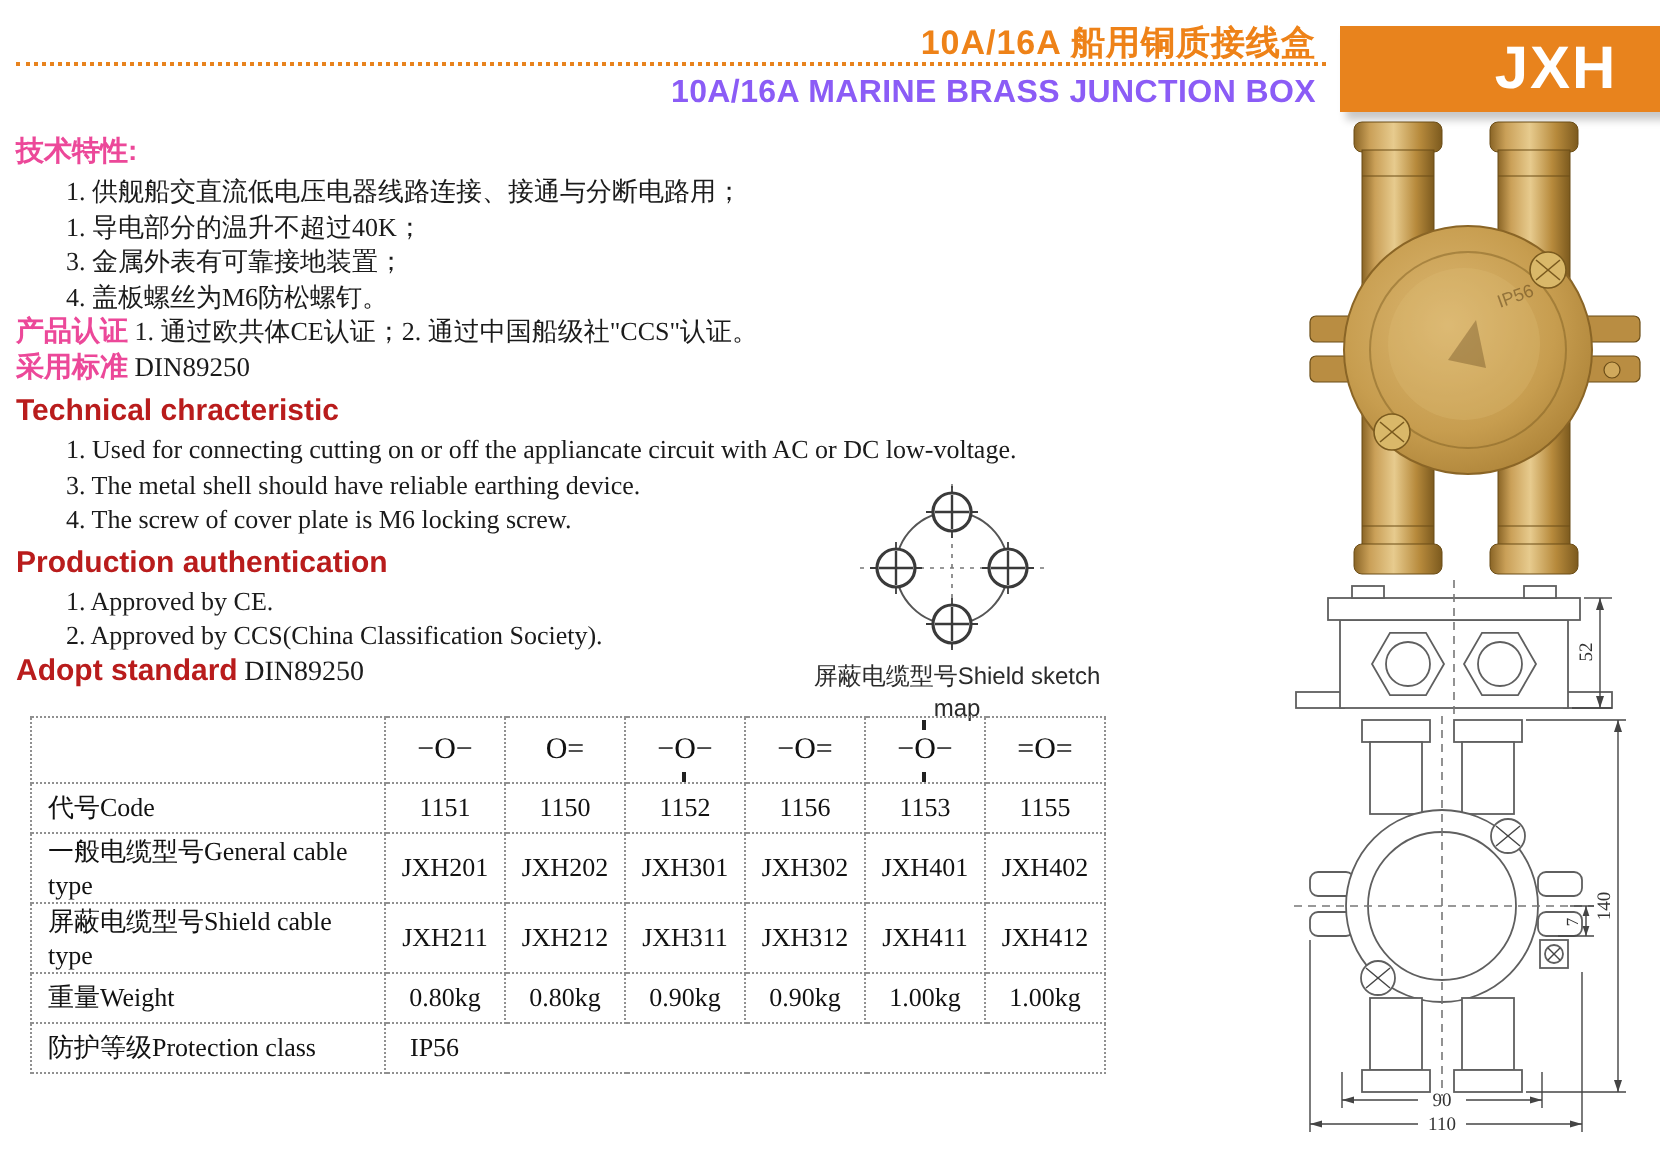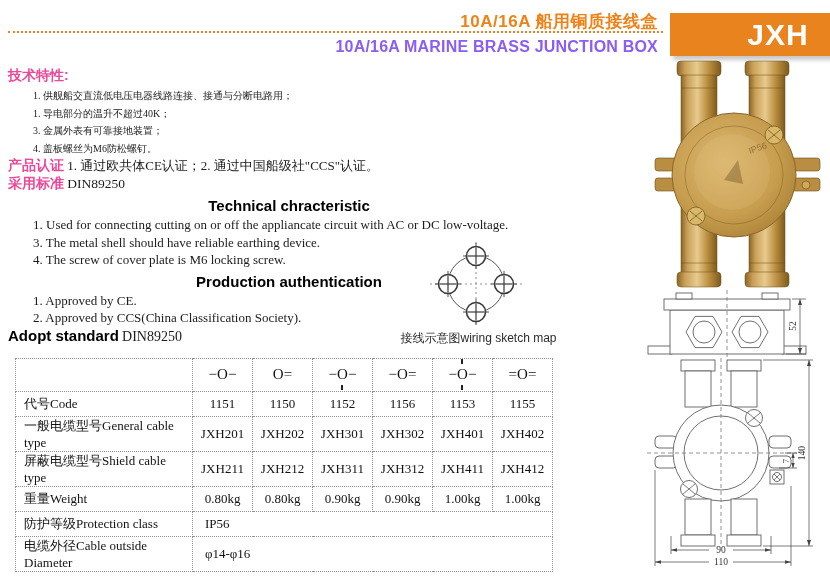--- a/index.html
+++ b/index.html
@@ -17,25 +17,25 @@
                background:#e8831d;color:#fff;display:flex;align-items:center;justify-content:center;
                font:bold 30px "Liberation Sans","DejaVu Sans",sans-serif;letter-spacing:1px;
                box-shadow:3px 4px 4px rgba(0,0,0,.22);padding-left:29px;}
 
   
   .content{position:absolute;top:64px;left:8px;width:562px;}
   .zh-heading{color:#ec4899;font:bold 14px "Liberation Sans","DejaVu Sans",sans-serif;
               padding:3px 0 2px 0;}
   .zh-heading.inline{display:inline;padding:0;}
   .item{white-space:nowrap;}
-  .item.zh{font-size:10px;line-height:17.5px;padding-left:25px;}
+  .item.zh{font-size:13px;line-height:17.5px;padding-left:25px;}
   .inline-line{font-size:13px;line-height:18px;}
   .std-val{font-size:13.5px;}
-  .en-heading{color:#000000;font:bold 15px "Liberation Sans","DejaVu Sans",sans-serif;
-              padding:4px 0 2px 0;text-align:center;}
+  .en-heading{color:#b91c1c;font:bold 15px "Liberation Sans","DejaVu Sans",sans-serif;
+              padding:4px 0 2px 0;}
   .en-heading.inline{display:inline;padding:0;}
   .item.en{font-size:13px;line-height:17.5px;padding-left:25px;}
 
   
   .wiring-svg{position:absolute;left:418px;top:236px;}
   .wiring-caption{position:absolute;left:396px;top:330px;width:165px;text-align:center;
                   font:12px "Liberation Sans","DejaVu Sans",sans-serif;color:#2b2b2b;}
 
   
   #spec-table{position:absolute;left:15px;top:358px;border-collapse:collapse;table-layout:fixed;
@@ -128,21 +128,21 @@
         </g>
       <g>
           <line x1="73" y1="48" x2="99" y2="48" stroke-width=".9"></line>
           <line x1="86" y1="35" x2="86" y2="61" stroke-width=".9"></line>
           <circle cx="86" cy="48" r="9.5"></circle>
           <line x1="77.5" y1="48" x2="94.5" y2="48" stroke-width="1.2"></line>
           <line x1="86" y1="39.5" x2="86" y2="56.5" stroke-width="1.2"></line>
         </g>
     </g>
   </svg>
-  <div class="wiring-caption">接线示意图wiring sketch map</div>
+  <div class="wiring-caption">屏蔽电缆型号Shield sketch map</div>
 
   <table id="spec-table">
     <colgroup>
       <col style="width:177px">
         <col style="width:60px">
         <col style="width:60px">
         <col style="width:60px">
       <col style="width:60px">
         <col style="width:60px">
         <col style="width:60px">
@@ -189,24 +189,20 @@
           <td class="val">0.80kg</td>
           <td class="val">0.80kg</td>
           <td class="val">0.90kg</td>
           <td class="val">0.90kg</td>
           <td class="val">1.00kg</td>
           <td class="val">1.00kg</td>
         </tr>
         <tr>
           <td class="lbl">防护等级Protection class</td>
           <td class="spanval" colspan="6">IP56</td>
-        </tr>
-        <tr>
-          <td class="lbl">电缆外径Cable outside Diameter</td>
-          <td class="spanval" colspan="6">φ14-φ16</td>
         </tr>
       </tbody>
   </table>
 
   <svg class="photo-svg" width="175" height="232" viewBox="0 0 175 232">
     <defs>
       <linearGradient id="shaft" x1="0" y1="0" x2="1" y2="0">
         <stop offset="0" stop-color="#8a6526"></stop>
           <stop offset=".18" stop-color="#caa058"></stop>
         <stop offset=".45" stop-color="#e7cb8e"></stop>

